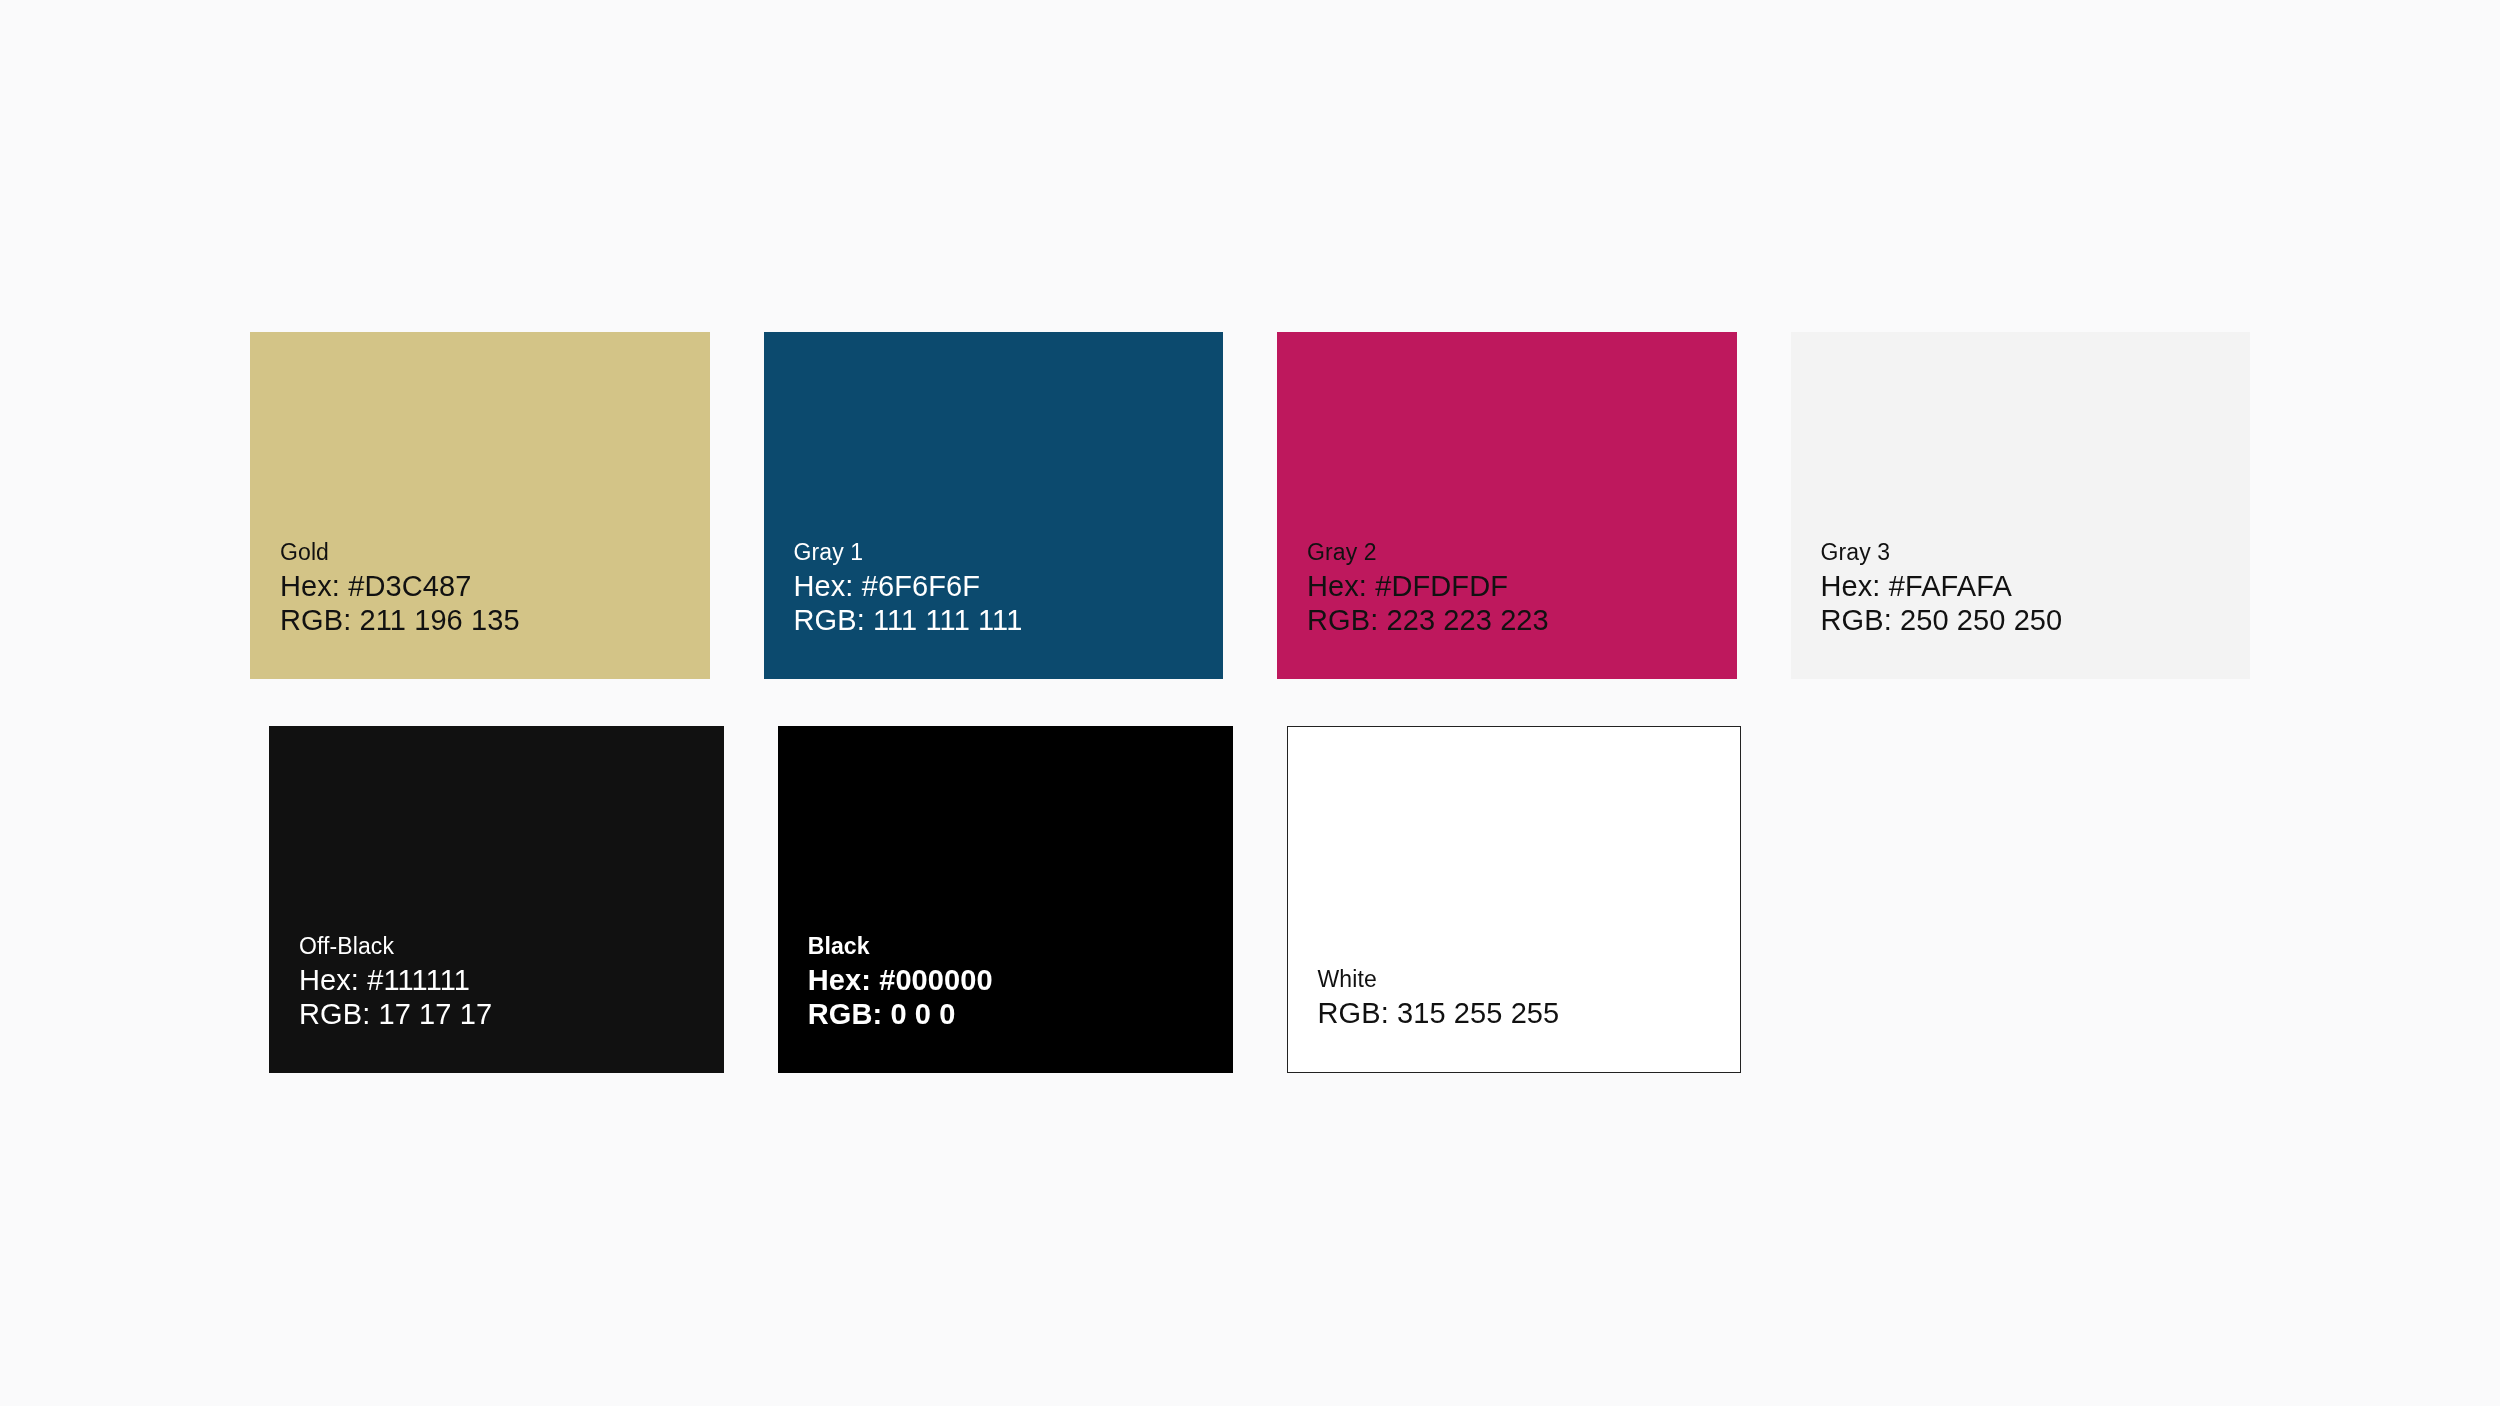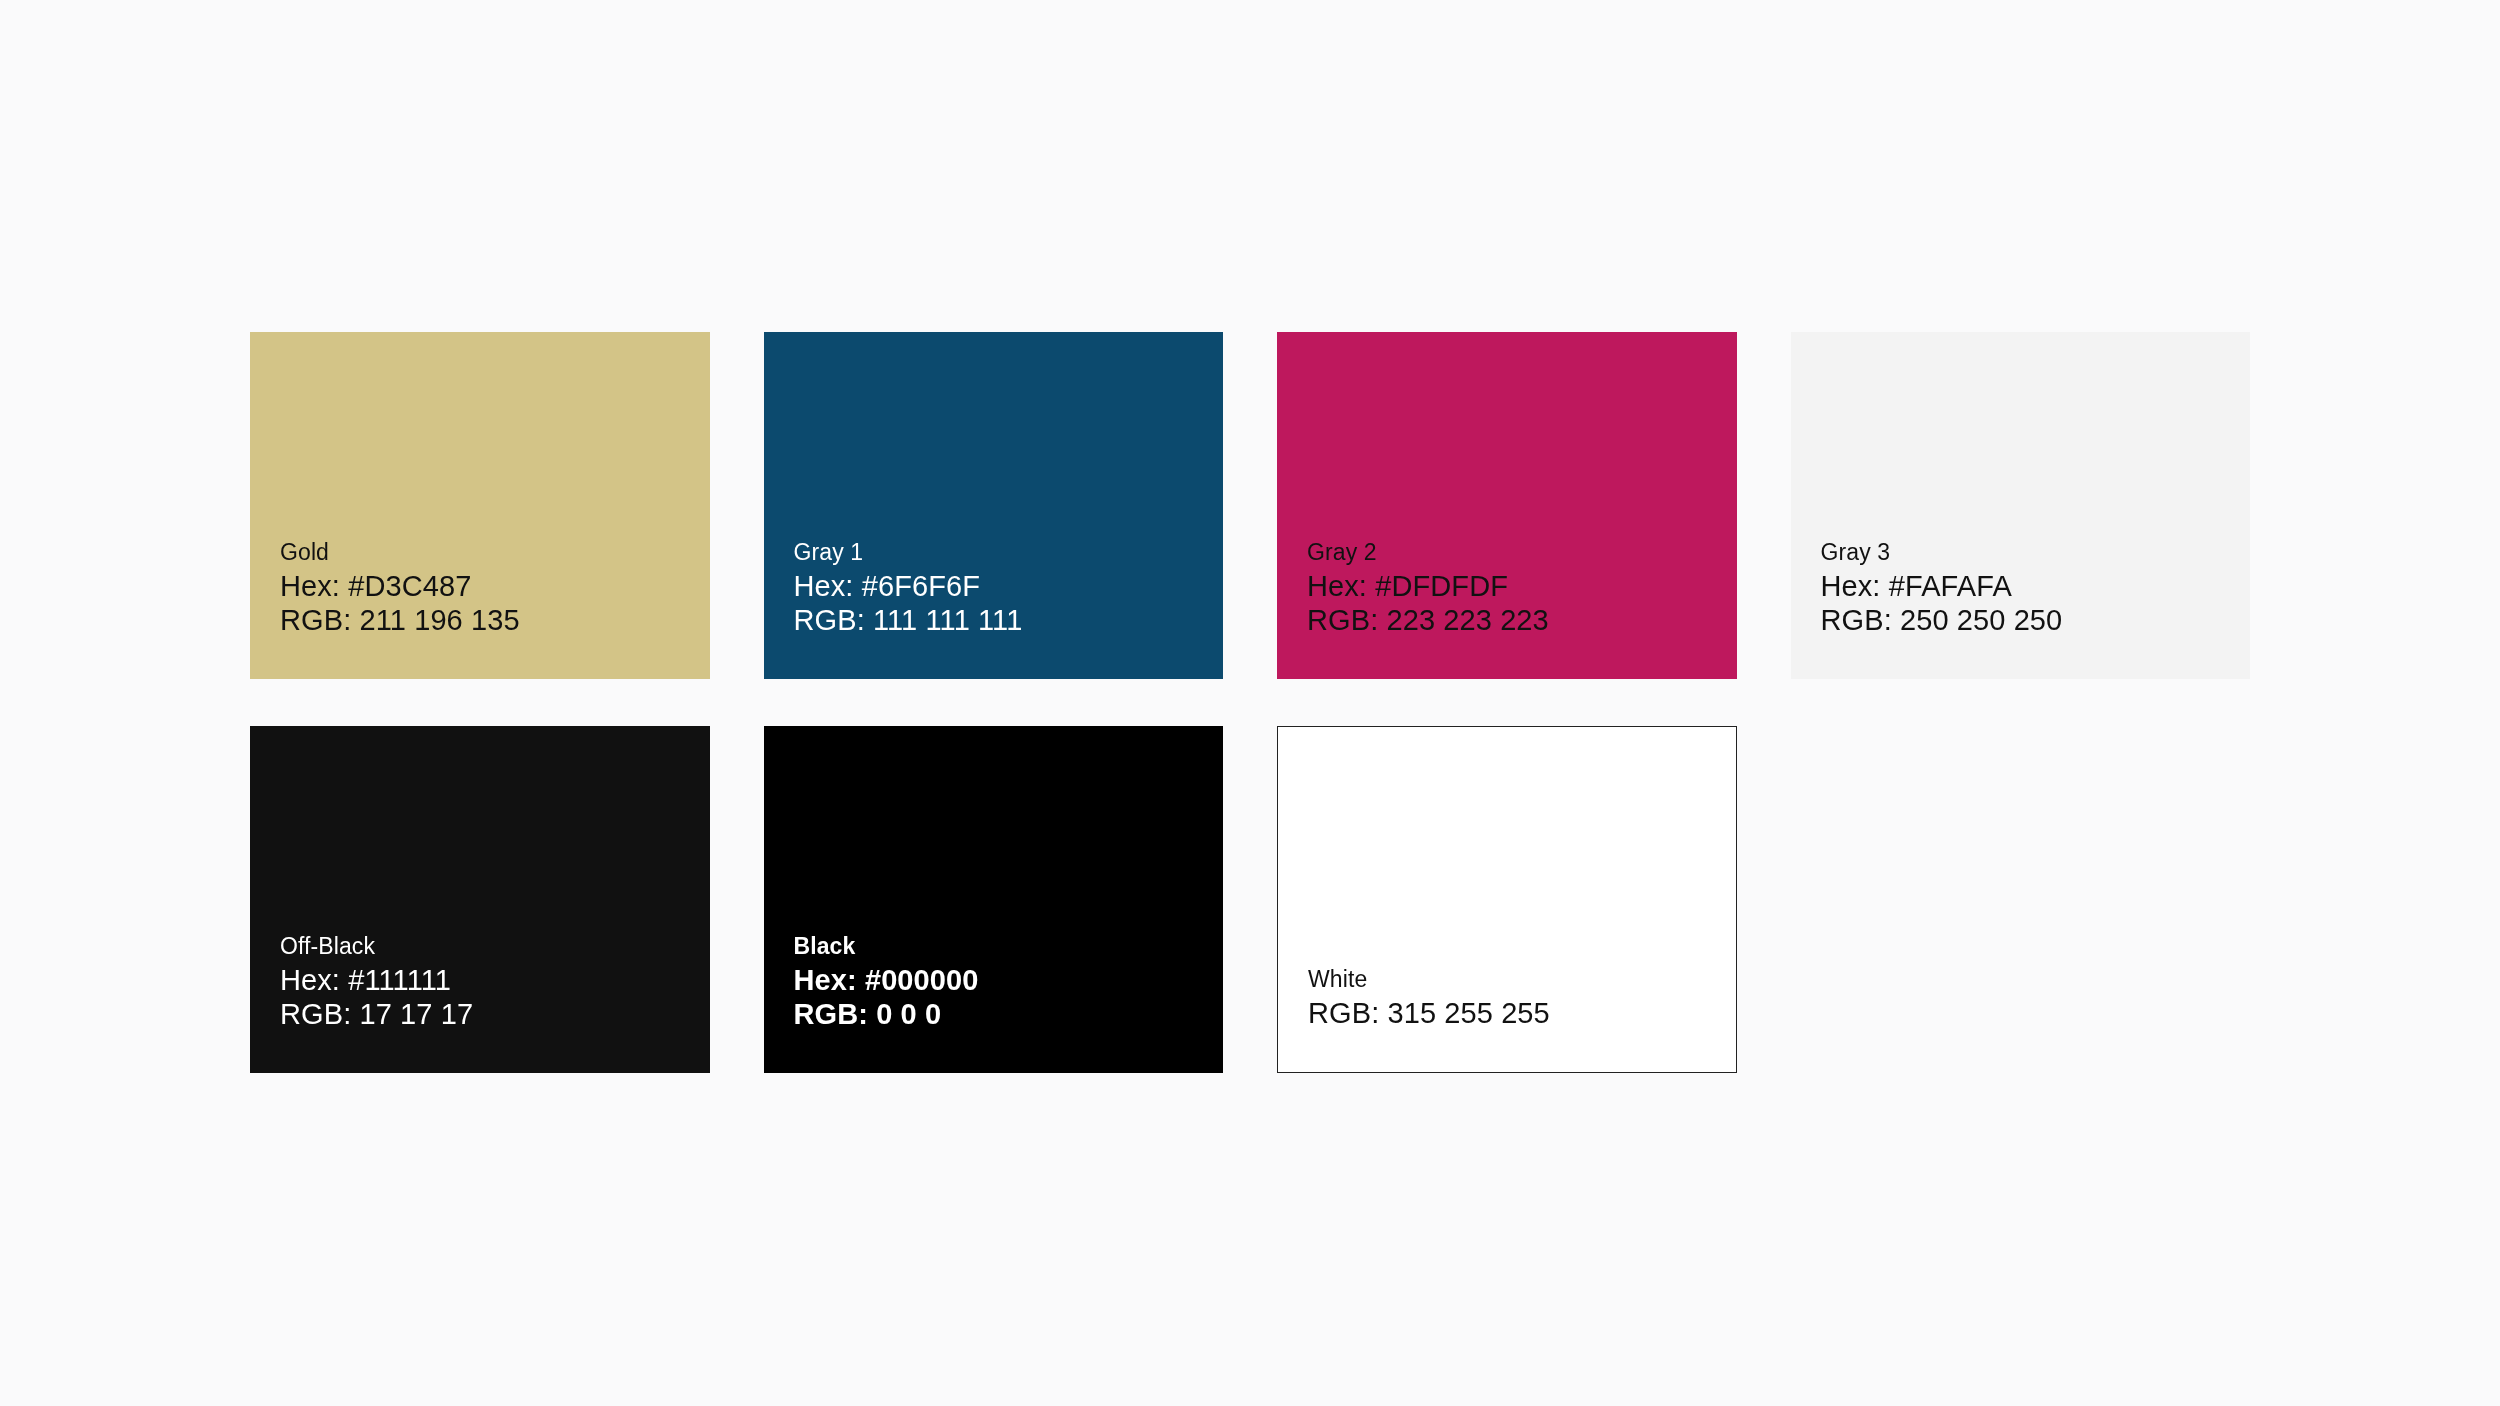--- a/index.html
+++ b/index.html
@@ -21,20 +21,21 @@
     width: 2000px;
   }
 
   .swatch-row {
     display: flex;
     gap: 54px;
     margin-bottom: 47px;
   }
   .swatch-row:last-child {
     margin-bottom: 0;
+    margin-left: 19px;
   }
 
   .swatch-card {
     width: 461px;
     height: 347px;
     box-sizing: border-box;
     position: relative;
     display: flex;
     flex-direction: column;
     justify-content: flex-end;

